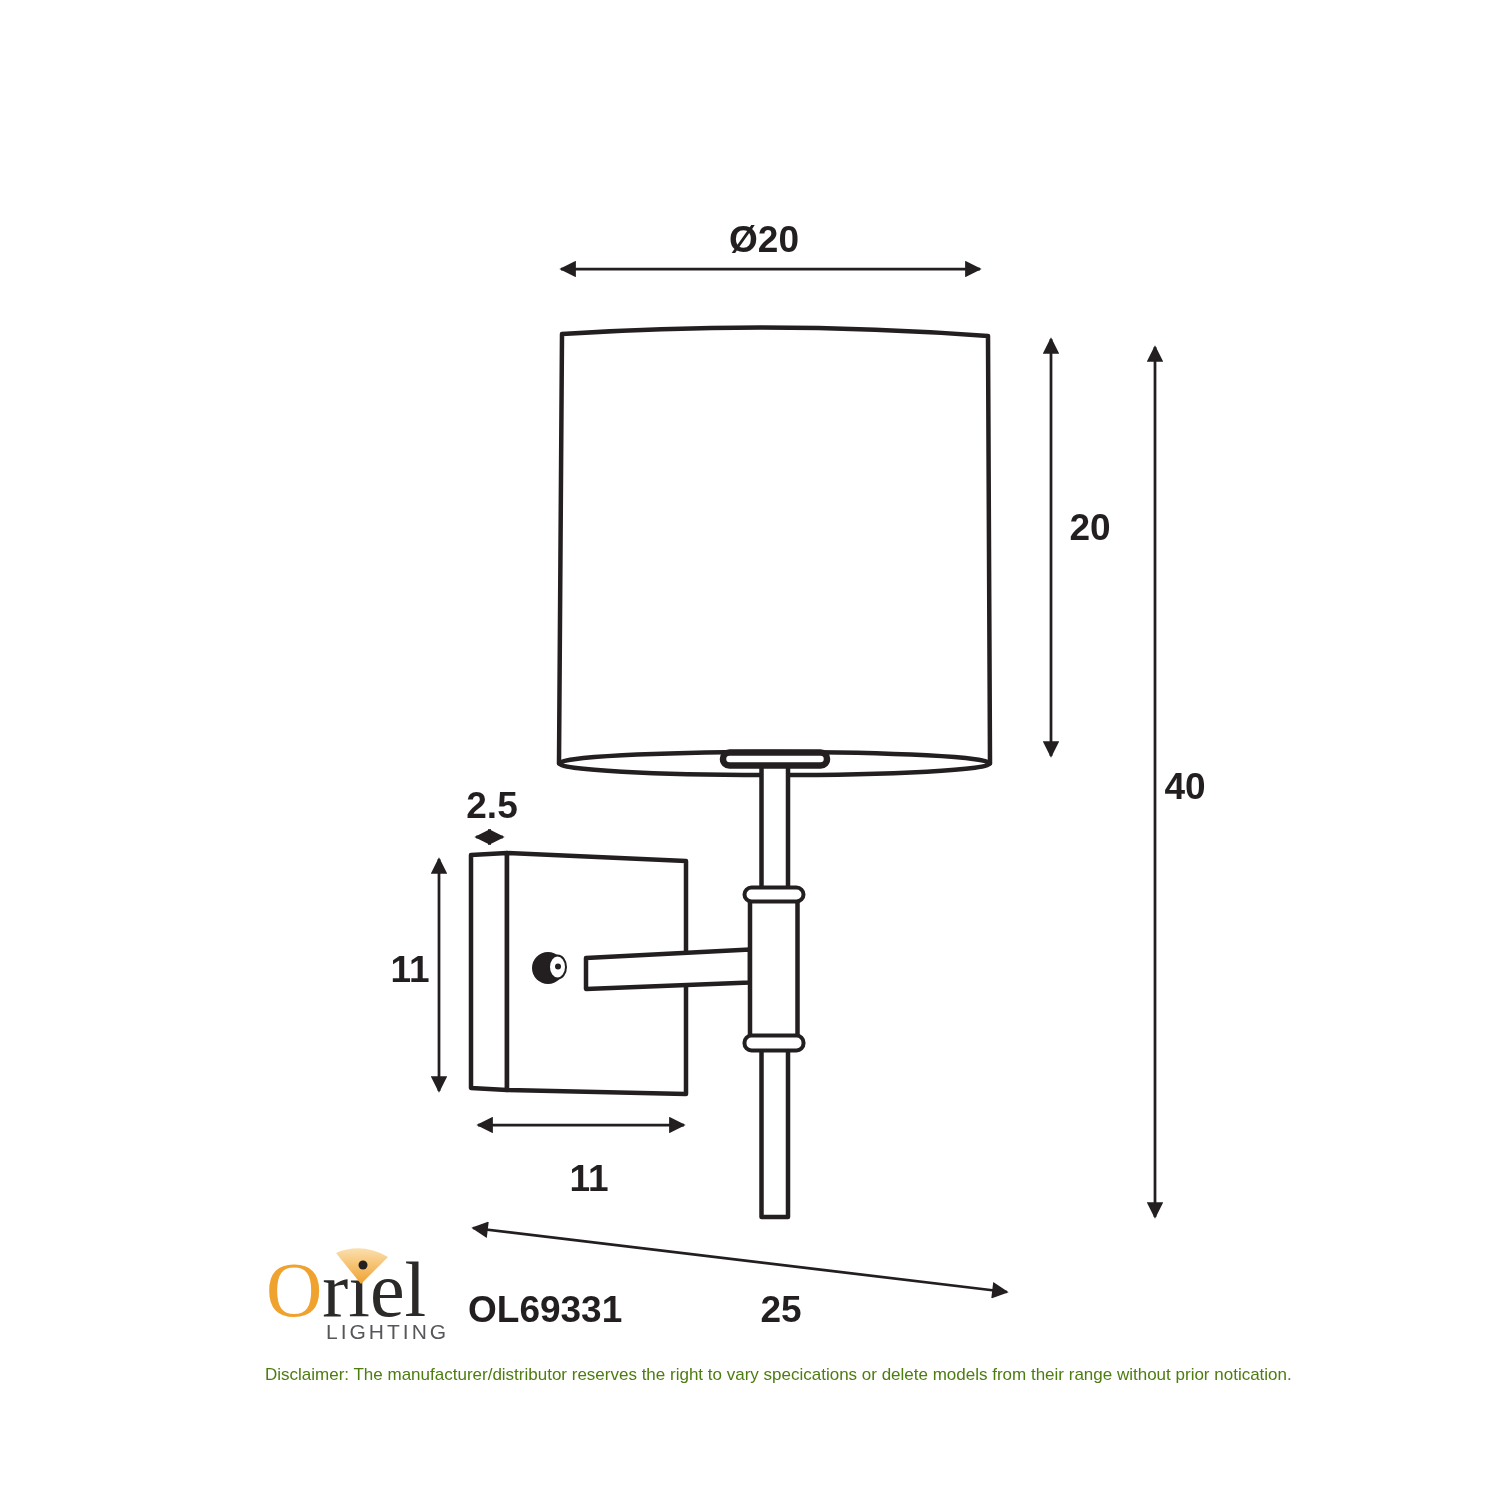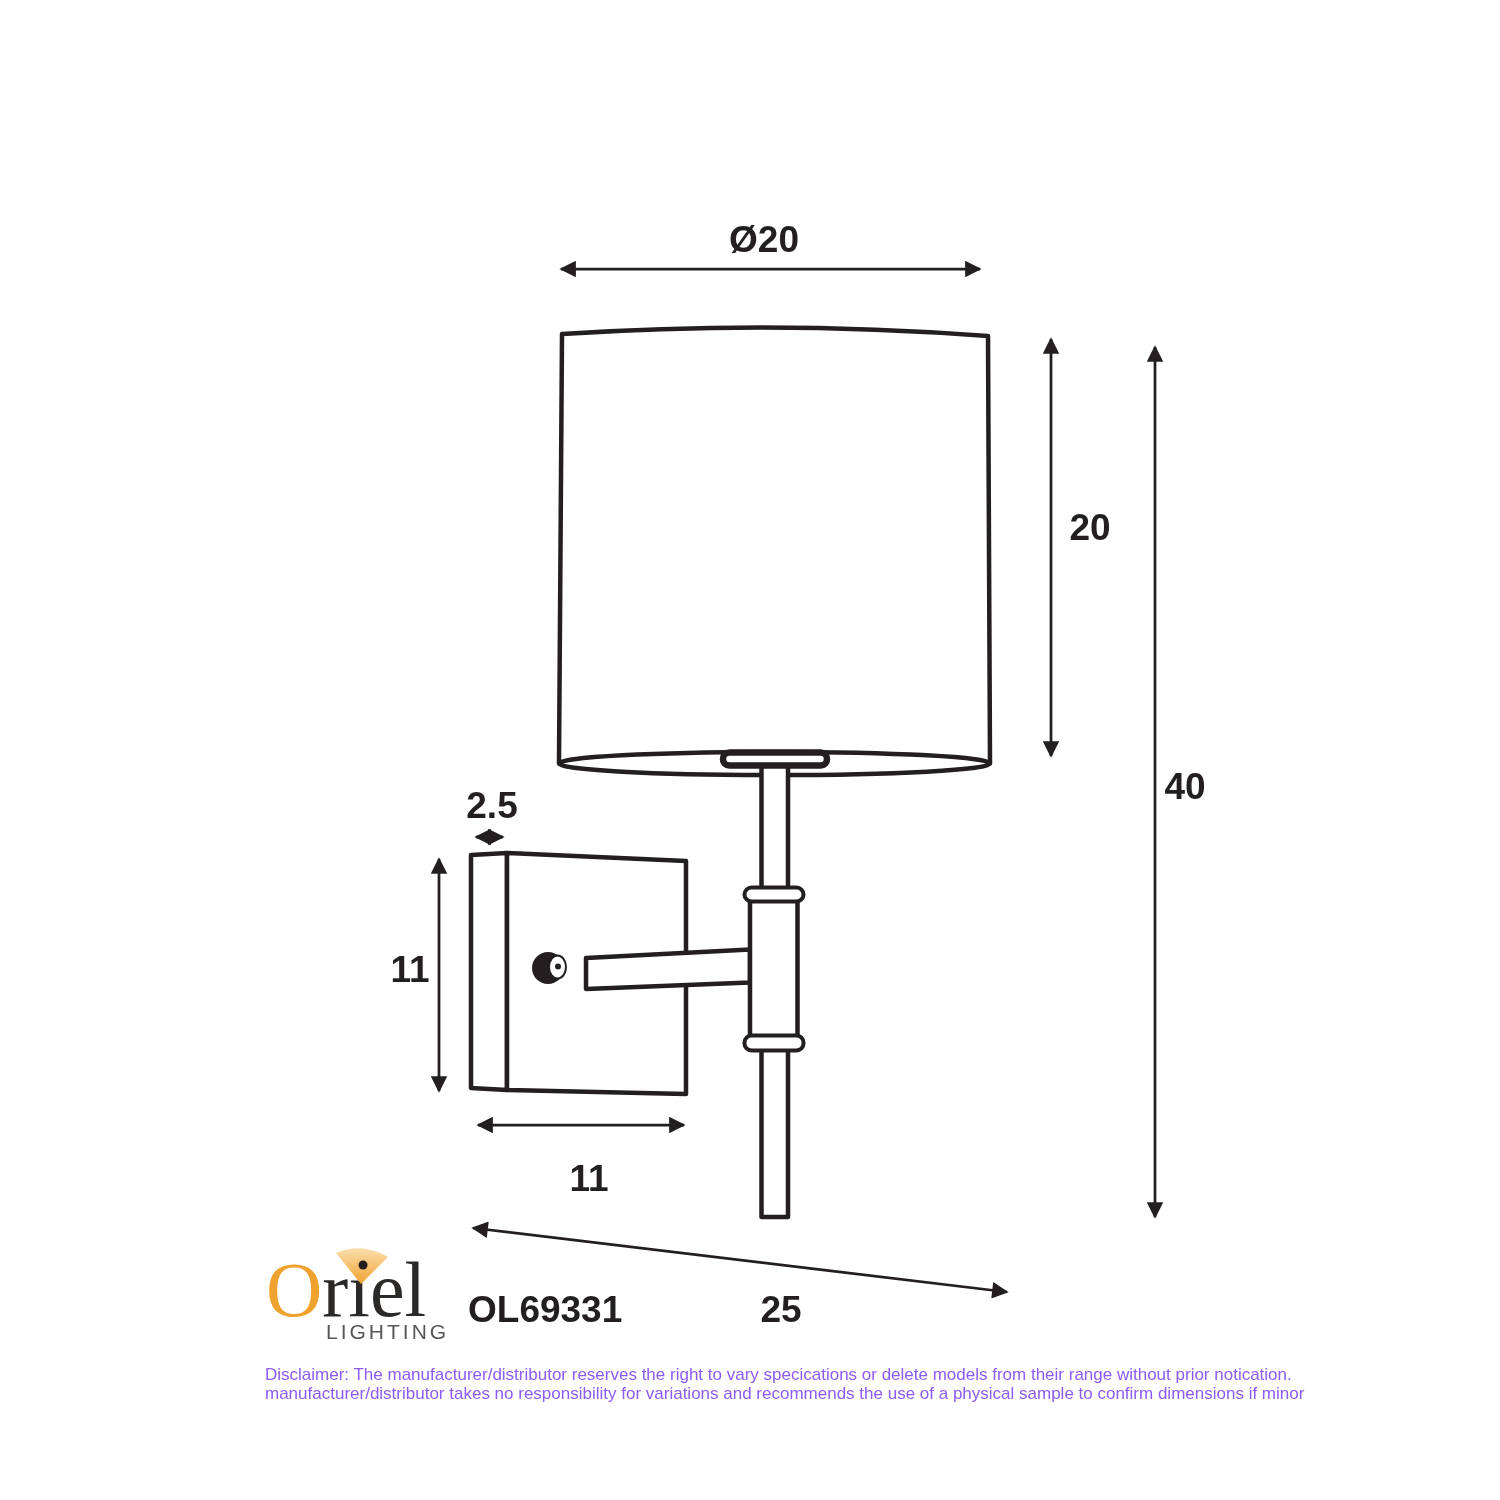--- a/index.html
+++ b/index.html
@@ -3,21 +3,21 @@
 <meta charset="utf-8">
 <style>
   html,body{margin:0;padding:0;background:#ffffff;}
   body{width:1500px;height:1500px;position:relative;font-family:"Liberation Sans",sans-serif;}
   .stage{position:absolute;left:0;top:0;width:1500px;height:1500px;}
   svg{display:block;}
   .dim-label{font-family:"Liberation Sans",sans-serif;font-weight:bold;font-size:37px;fill:#231F20;}
   .model-label{font-family:"Liberation Sans",sans-serif;font-weight:bold;font-size:37px;fill:#231F20;}
   .brand-word{font-family:"Liberation Serif",serif;font-size:78px;}
   .brand-sub{font-family:"Liberation Sans",sans-serif;font-size:21px;letter-spacing:3px;}
-  .disclaimer{position:absolute;left:265px;top:1366px;color:#8b5cf6;font-size:17px;line-height:18.8px;}
+  .disclaimer{position:absolute;left:265px;top:1366px;color:#4d7c0f;font-size:17px;line-height:18.8px;}
   .disc-line{white-space:nowrap;}
   .disc-date{margin-left:36px;}
 </style>
 </head>
 <body>
 
 <div class="stage">
 <svg width="1500" height="1500" viewBox="0 0 1500 1500">
   <defs>
     <marker id="ah" viewBox="0 0 10 10" refX="9" refY="5" markerWidth="7" markerHeight="6" orient="auto-start-reverse">
@@ -78,15 +78,14 @@
   <g>
     <text class="brand-word" x="266" y="1316"><tspan fill="#F0A22F">O</tspan><tspan fill="#2B2A29">riel</tspan></text>
     <path d="M336,1253 Q362,1242 388,1257 L361,1284 Z" fill="url(#coneGrad)" stroke="none"></path>
     <circle cx="363" cy="1265" r="4.5" fill="#231F20" stroke="none"></circle>
     <text class="brand-sub" x="326" y="1339" fill="#56575B">LIGHTING</text>
   </g>
 </svg>
 
 <div class="disclaimer">
   <div class="disc-line">Disclaimer: The manufacturer/distributor reserves the right to vary specications or delete models from their range without prior notication.</div>
-  <div class="disc-line">manufacturer/distributor takes no responsibility for variations and recommends the use of a physical sample to confirm dimensions if minor</div>
 </div>
 </div>
 
 </body></html>

